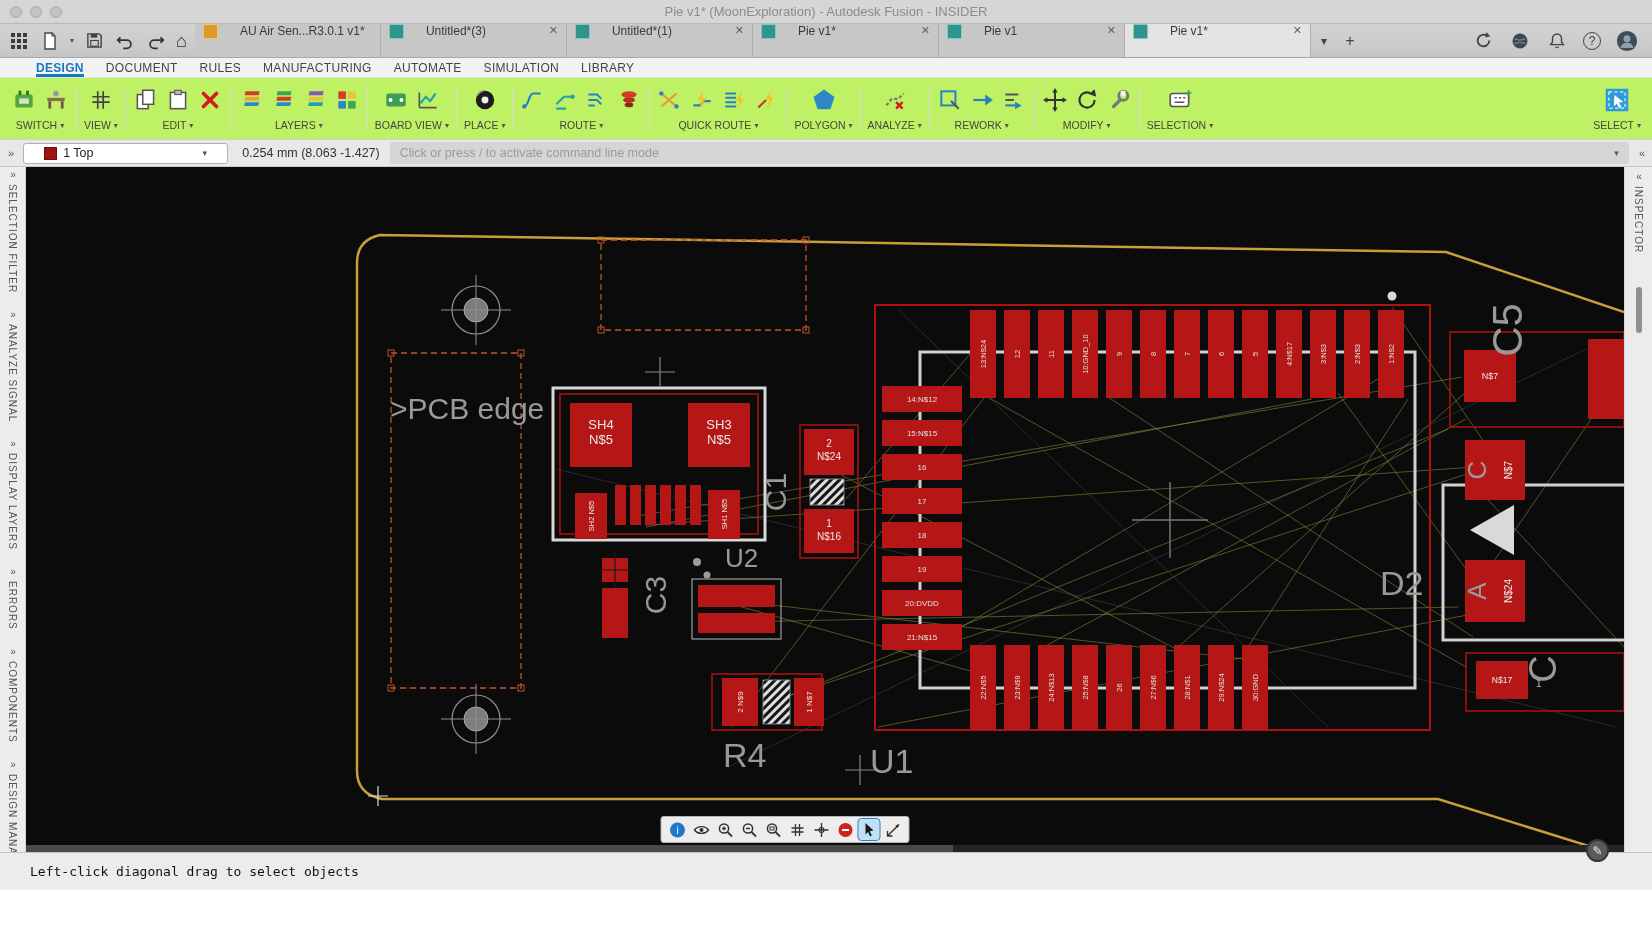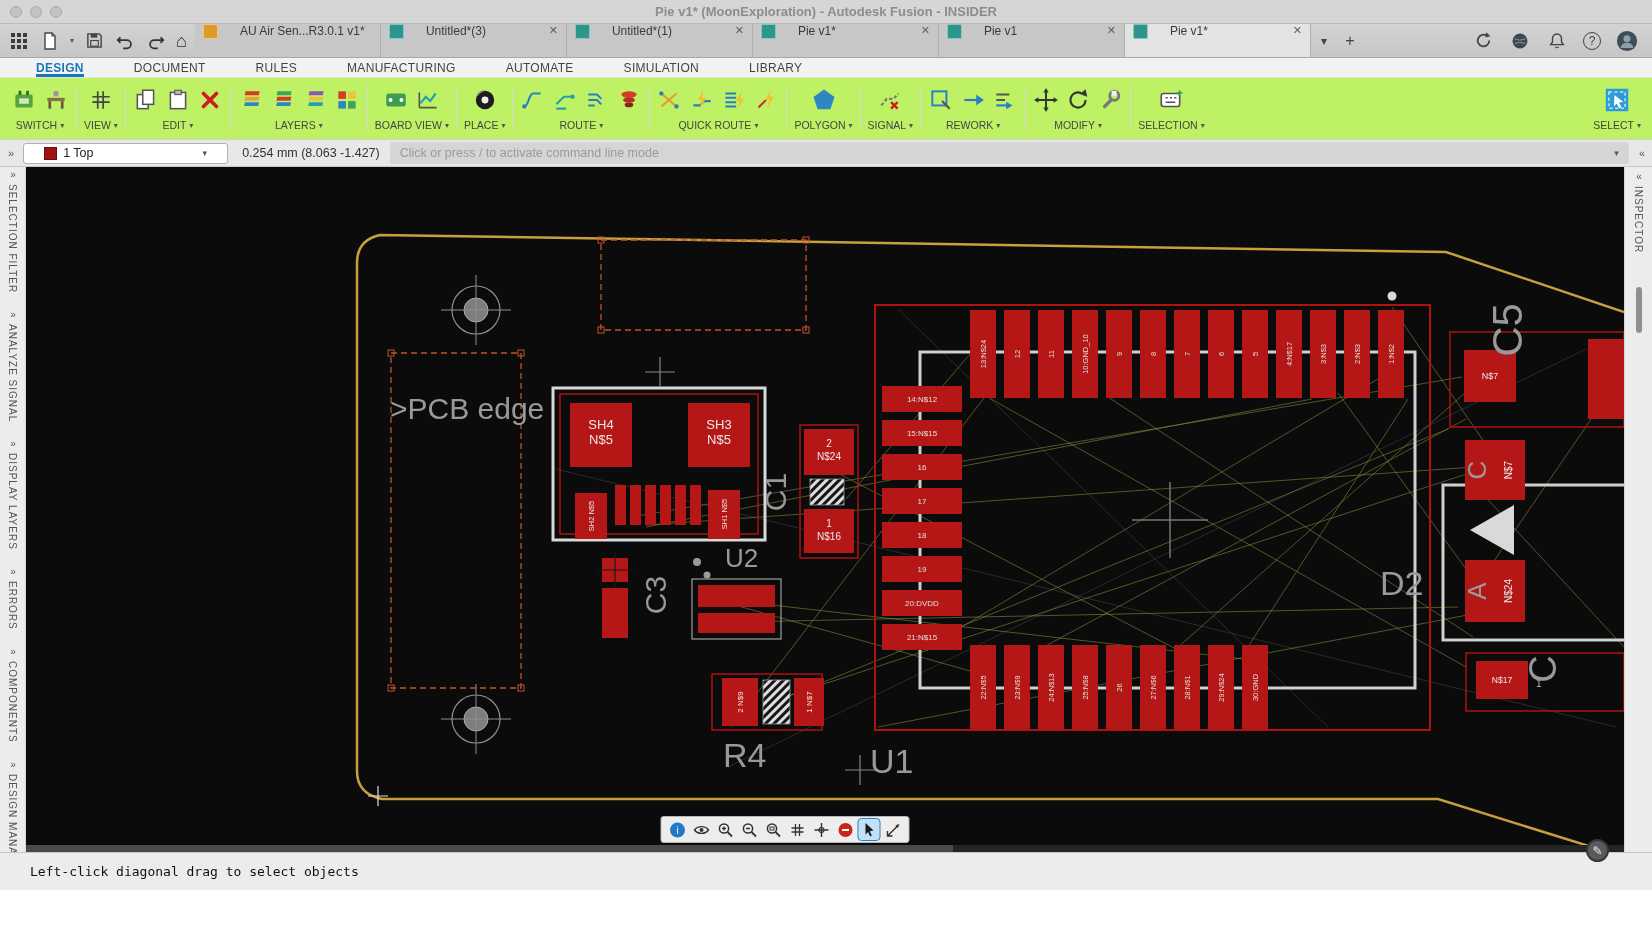--- a/index.html
+++ b/index.html
@@ -1,19 +1,19 @@
 <!DOCTYPE html>
 <html><head>
 <meta charset="utf-8">
 <style>
   * { box-sizing: border-box; margin: 0; padding: 0; }
   html,body { width:1652px; height:934px; overflow:hidden; font-family:"Liberation Sans",sans-serif; background:#fff; }
 
   
-  .titlebar { height:24px; background:#d6d6d6; border-bottom:1px solid #b9b9b9; position:relative; display:flex; align-items:center;font-weight:bold; }
+  .titlebar { height:24px; background:#d6d6d6; border-bottom:1px solid #b9b9b9; position:relative; display:flex; align-items:center; }
   .lights { position:absolute; left:10px; display:flex; gap:8px; }
   .light { width:12px; height:12px; border-radius:50%; background:#c3c3c3; border:1px solid #a9a9a9; }
   .wintitle { flex:1; text-align:center; color:#8c8c8c; font-size:13px; }
 
   
   .tabbar { height:34px; background:linear-gradient(#d3d3d3,#c6c6c6); border-bottom:1px solid #a8a8a8; display:flex; align-items:stretch; }
   .quick { display:flex; align-items:center; gap:9px; padding:0 8px; }
   .qicon { width:22px; height:22px; display:flex; align-items:center; justify-content:center; color:#333; }
   .appgrid { display:grid; grid-template-columns:repeat(3,4px); grid-template-rows:repeat(3,4px); gap:2px; }
   .appgrid i { background:#3c3c3c; }
@@ -23,21 +23,21 @@
   .tab.active { background:#e3e3e3; }
   .tabdoc { width:15px; height:15px; border-radius:2px; flex:0 0 auto; box-shadow: inset 0 0 0 1px rgba(255,255,255,.45); }
   .doc-orange { background:#dd9a2b; }
   .doc-teal { background:#2d968c; }
   .tab .close { margin-left:auto; color:#5f5f5f; font-size:11px; }
   .tabbtn { width:26px; display:flex; align-items:center; justify-content:center; color:#444; font-size:12px; }
   .right-icons { margin-left:auto; display:flex; align-items:center; gap:15px; padding-right:14px; }
   .circle-help { width:18px; height:18px; border-radius:50%; border:1.5px solid #444; color:#444; font-size:12px; display:flex; align-items:center; justify-content:center; }
 
   
-  .menubar { height:20px; background:#f2f2f2; border-bottom:1px solid #e2e2e2; display:flex; gap:50px; padding-left:36px; align-items:stretch; }
+  .menubar { height:20px; background:#f2f2f2; border-bottom:1px solid #e2e2e2; display:flex; gap:22px; padding-left:36px; align-items:stretch; }
   .menu-item { display:flex; align-items:center; font-size:12px; color:#444; letter-spacing:.3px; }
   .menu-item.active { color:#1878be; font-weight:bold; box-shadow: inset 0 -3px 0 #1878be; }
 
   
   .toolbar { height:62px; background:#bef264; border-bottom:1px solid #cfcfcf; display:flex; align-items:stretch; padding:0 4px; }
   .tgroup { display:flex; flex-direction:column; align-items:center; padding:4px 7px 2px; }
   .tgroup.push-right { margin-left:auto; }
   .ticons { display:flex; gap:6px; align-items:center; height:36px; }
   .tbi { display:flex; align-items:center; justify-content:center; }
   .tlabel { margin-top:1px; font-size:10.5px; color:#444; display:flex; gap:3px; align-items:center; white-space:nowrap; }
@@ -445,21 +445,21 @@
   <div class="tgroup">
     <div class="ticons">
       <span class="tbi">
           <svg width="26" height="26" viewBox="0 0 24 24">
             <path d="M4 17 L9 11 L15 11 L20 6" stroke="#777" stroke-width="2" fill="none" stroke-dasharray="3 2"></path>
             <path d="M13 14 L19 20 M19 14 L13 20" stroke="#cf1d1d" stroke-width="2.2"></path>
           </svg>
         </span>
     </div>
     <div class="tlabel">
-        <span>SIGNAL</span>
+        <span>ANALYZE</span>
         <span class="caret">▾</span>
       </div>
   </div>
   <div class="tsep"></div>
 
   <div class="tgroup">
     <div class="ticons">
       <span class="tbi">
           <svg width="26" height="26" viewBox="0 0 24 24">
             <rect x="4" y="4" width="13" height="13" fill="none" stroke="#2a7fc4" stroke-width="1.8"></rect>

